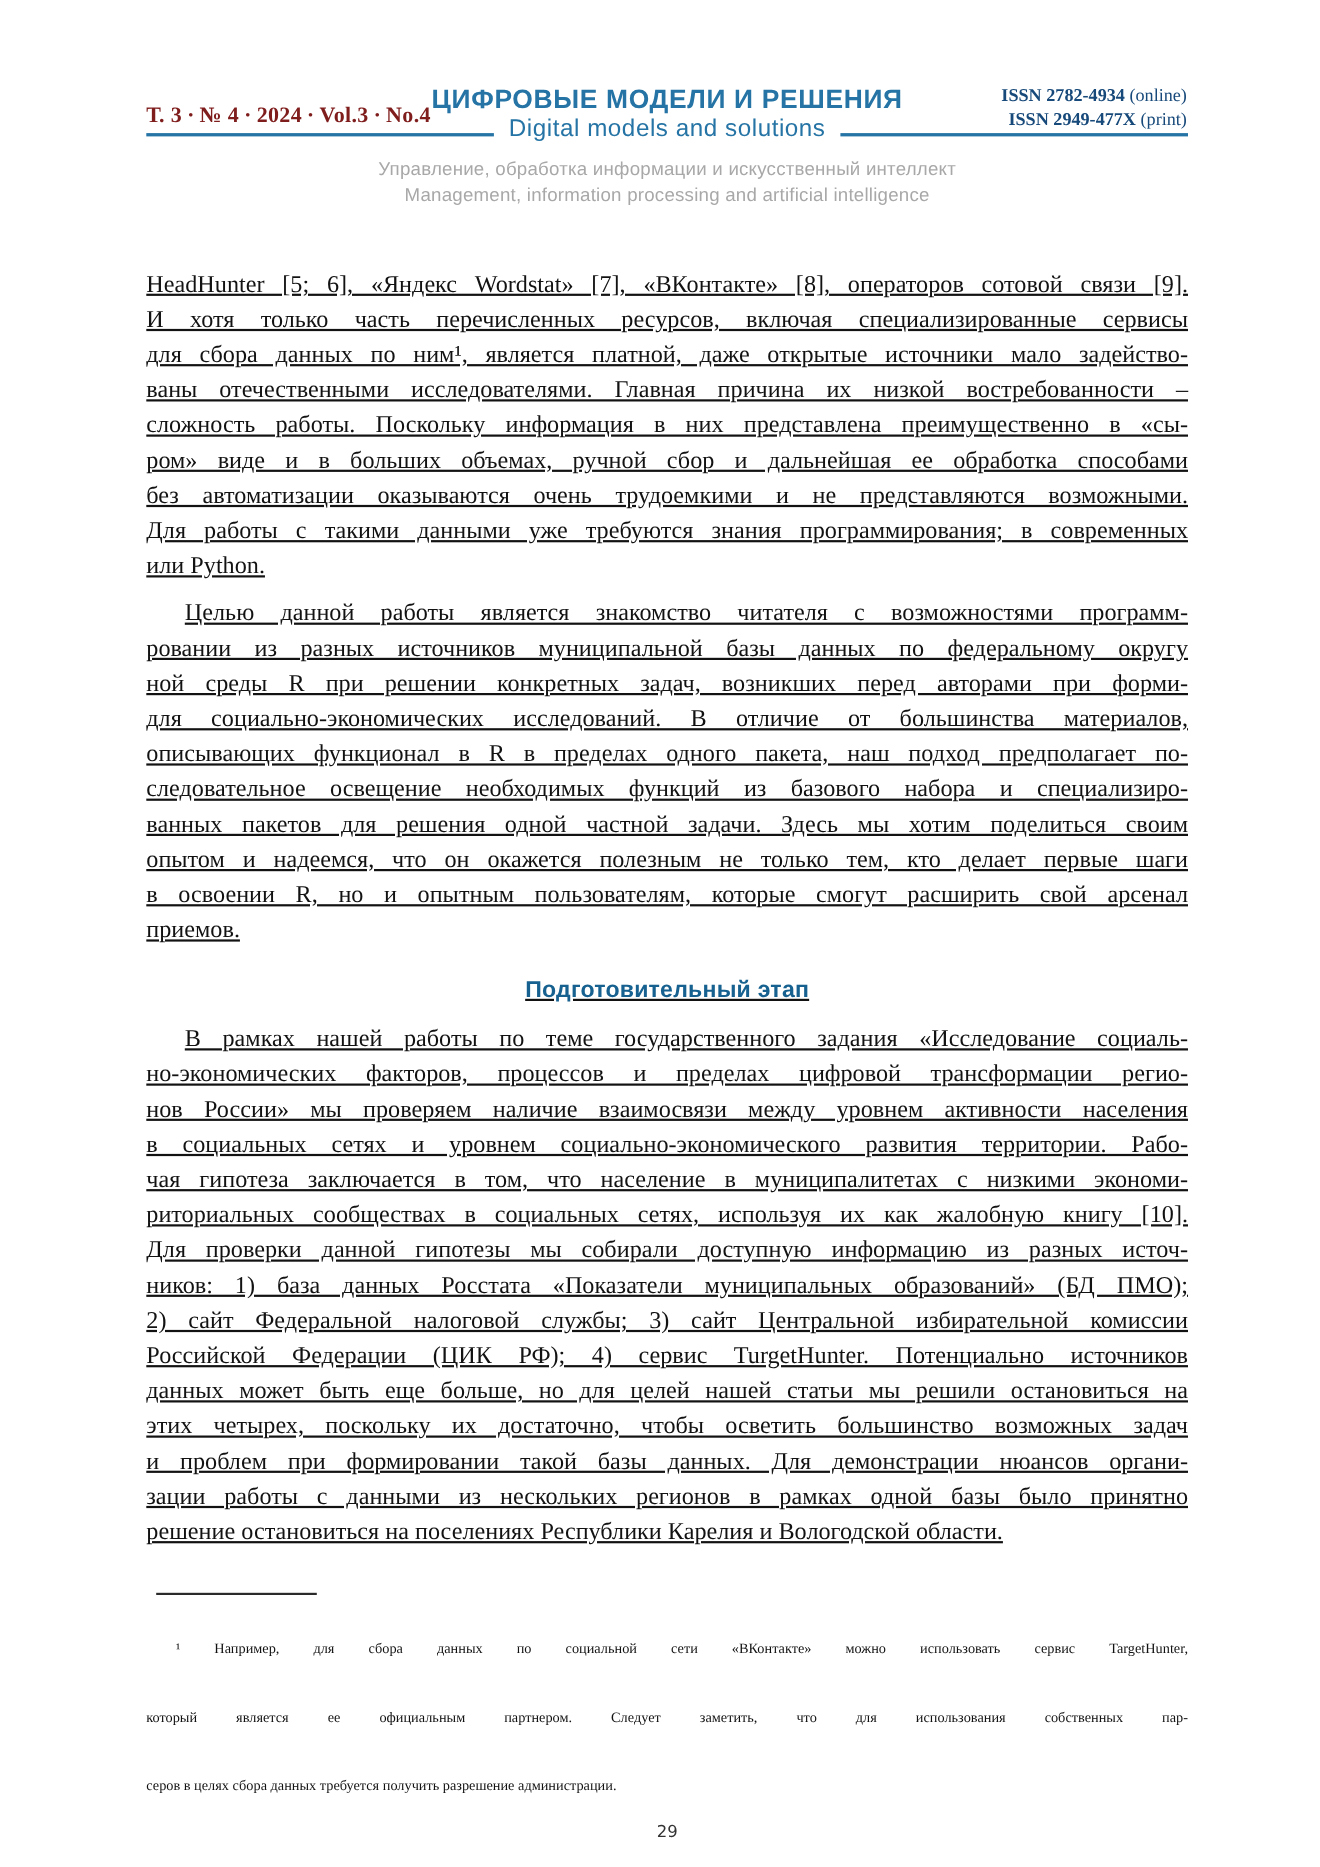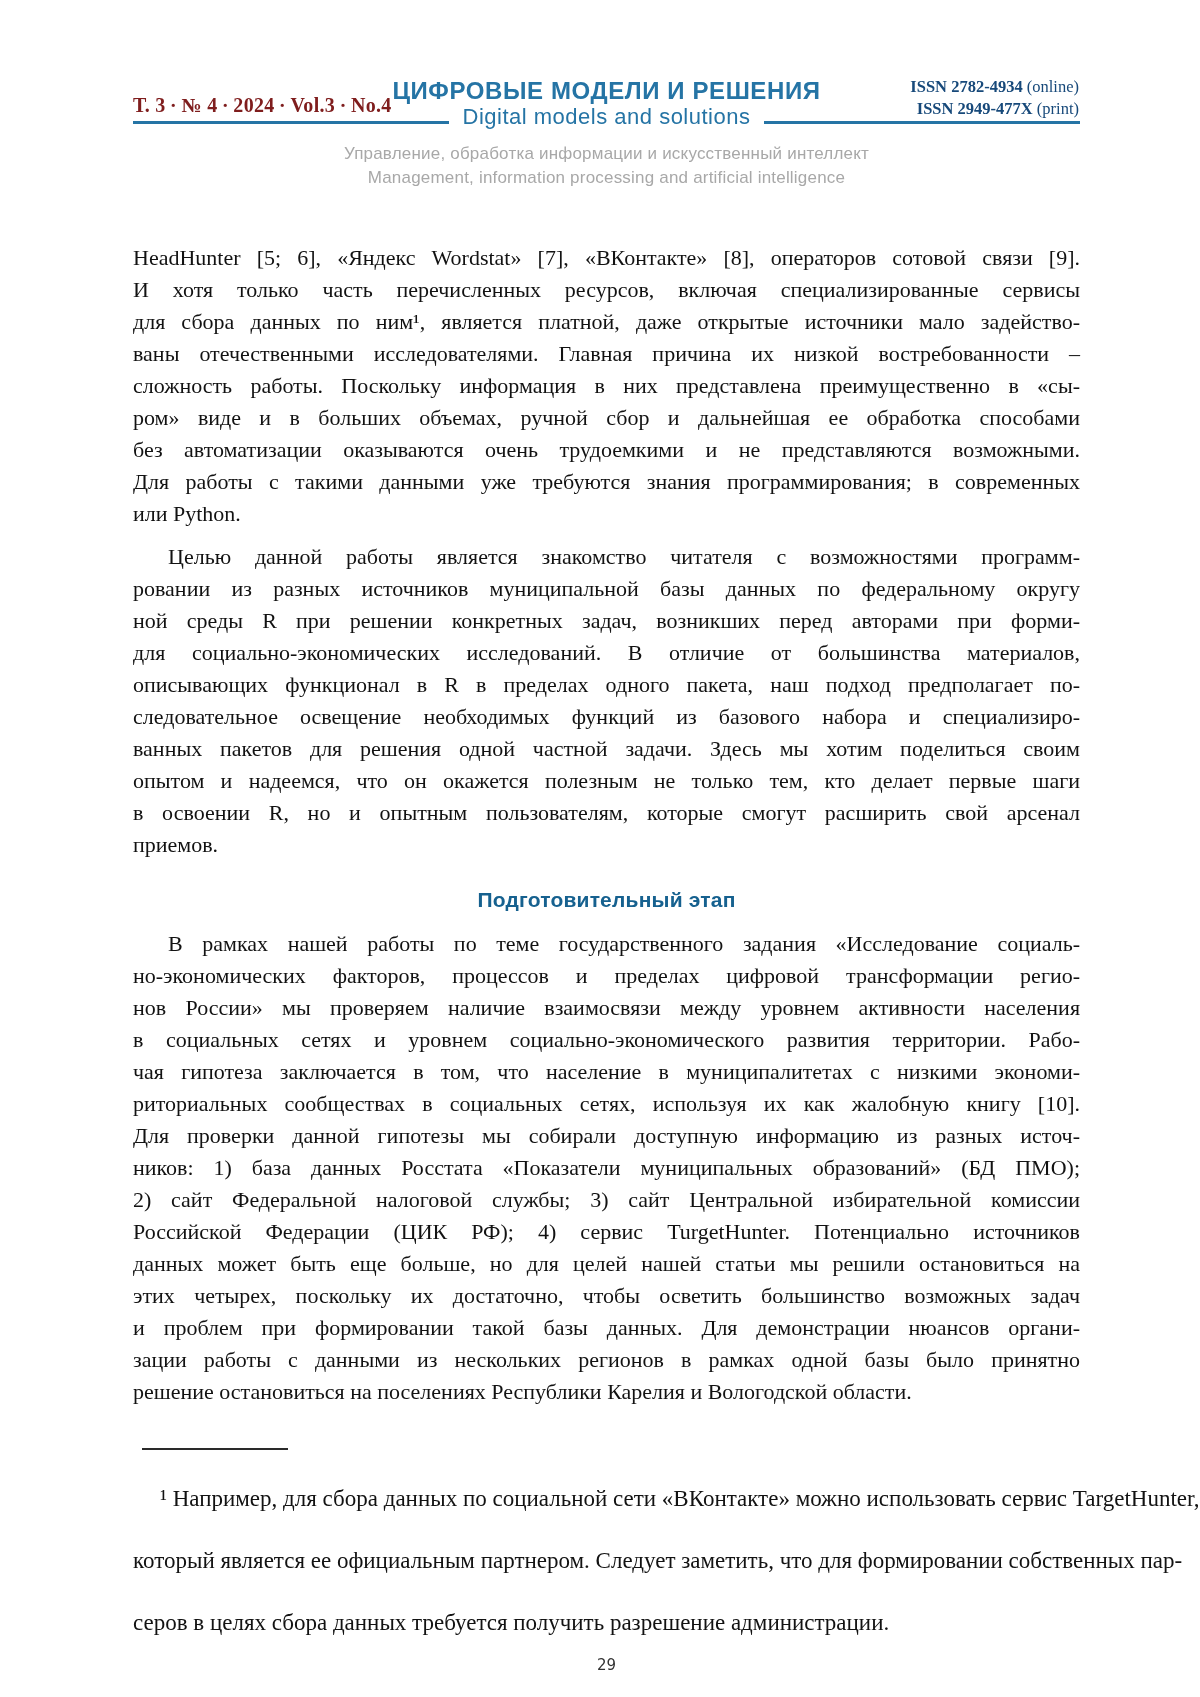--- a/index.html
+++ b/index.html
@@ -42,40 +42,40 @@
     font-weight: normal; font-size: 22px; letter-spacing: 0.5px;
     color: #2574a5; line-height: 24px; white-space: nowrap;
   }
   .section-banner {
     margin-top: 13px; text-align: center;
     font-family: "Liberation Sans", "DejaVu Sans", sans-serif;
     font-size: 17px; line-height: 24px; color: #a8a8a8; letter-spacing: 0.2px;
   }
 
   
-  .article-body { margin-top: 52px; }
+  .article-body { margin-top: 52px; text-decoration: underline; }
   .paragraph { margin-bottom: 11px; }
   .line {
     font-size: 22px; line-height: 32px;
     white-space: nowrap;
     text-align: justify; text-align-last: justify;
   }
   .line.last { text-align-last: left; }
   .paragraph.indent .line:first-child { text-indent: 35px; }
   .section-heading {
     margin: 27px 0 16px 0; text-align: center;
     font-family: "Liberation Sans", "DejaVu Sans", sans-serif;
     font-weight: bold; font-size: 21px; color: #16618f; letter-spacing: 0.2px;
   }
 
   
   .footnote-block { margin-top: 40px; }
   .footnote-rule { width: 146px; border-top: 2.5px solid #2a2a2a; margin-left: 9px; margin-bottom: 9px; }
   .fn-line {
-    font-size: 23px; line-height: 27px;
+    font-size: 13px; line-height: 27px;
     white-space: nowrap;
     text-align: justify; text-align-last: justify; margin-top: 35px;
   }
   .fn-line.last { text-align-last: left; }
   .footnote-text .fn-line:first-child { text-indent: 27px; }
 
   
   .page-number {
     margin-top: 20px; text-align: center;
     font-family: "DejaVu Sans", "Liberation Sans", sans-serif;
@@ -150,20 +150,20 @@
         <div class="line">и проблем при формировании такой базы данных. Для демонстрации нюансов органи-</div>
         <div class="line">зации работы с данными из нескольких регионов в рамках одной базы было принятно</div>
         <div class="line last">решение остановиться на поселениях Республики Карелия и Вологодской области.</div>
       </div>
     </main>
 
   <div class="footnote-block">
     <div class="footnote-rule"></div>
     <div class="footnote-text">
         <div class="fn-line">¹ Например, для сбора данных по социальной сети «ВКонтакте» можно использовать сервис TargetHunter,</div>
-        <div class="fn-line">который является ее официальным партнером. Следует заметить, что для формировании собственных пар-</div>
+        <div class="fn-line">который является ее официальным партнером. Следует заметить, что для использования собственных пар-</div>
         <div class="fn-line last">серов в целях сбора данных требуется получить разрешение администрации.</div>
       </div>
   </div>
 
   <div class="page-number">29</div>
 
 </div>
 
 </body></html>

